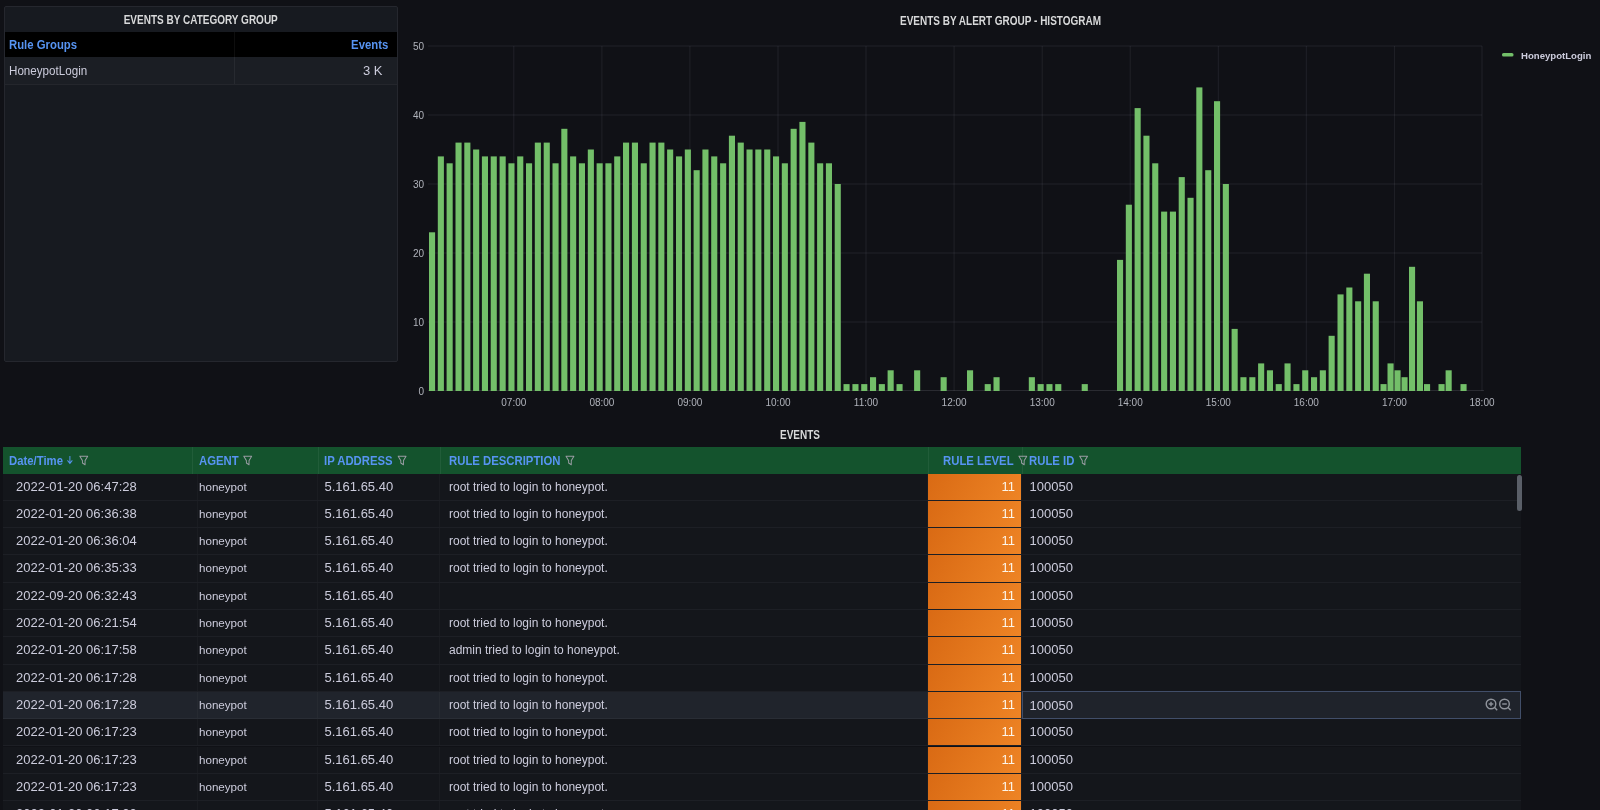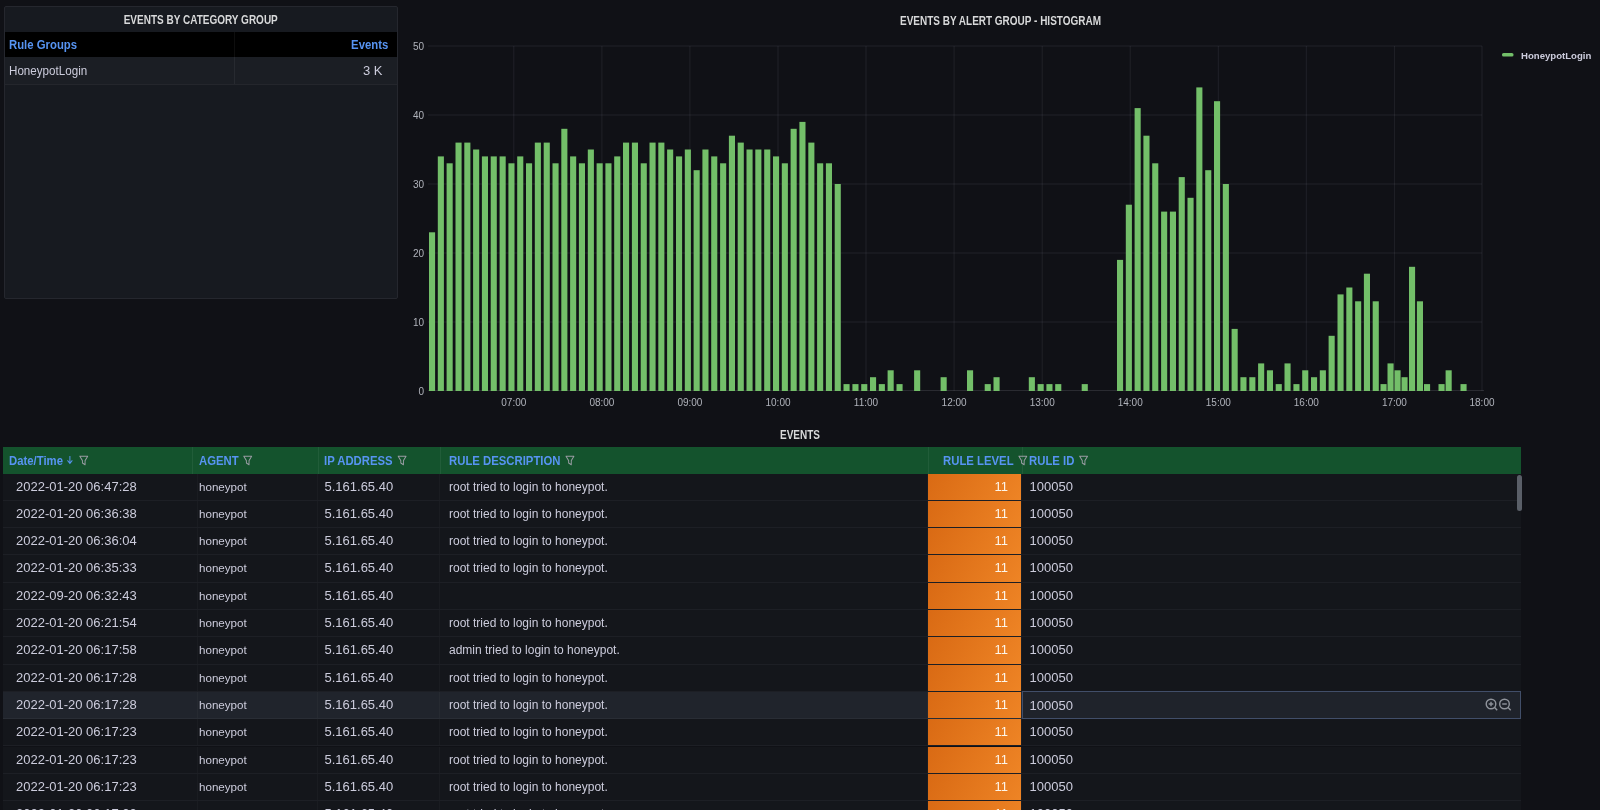--- a/index.html
+++ b/index.html
@@ -1,19 +1,19 @@
 <!DOCTYPE html>
 <html><head><meta charset="utf-8">
 <style>
 * { margin:0; padding:0; box-sizing:border-box; }
 html,body { width:1600px; height:810px; background:#101116; overflow:hidden;
   font-family:"Liberation Sans",sans-serif; }
 
 
-#p1 { position:absolute; left:4px; top:6px; width:393.5px; height:293px;
+#p1 { position:absolute; left:4px; top:6px; width:393.5px; height:356px;
   background:#171A20; border:1px solid #25272E; border-radius:2px; }
 #p1 .ptitle { position:absolute; top:0; left:0; right:0; height:26px; line-height:26px;
   text-align:center; font-size:12.5px; font-weight:bold; color:#D8D9DA; transform:scaleX(0.8); transform-origin:50% 50%; }
 #p1 .thead { position:absolute; top:25px; left:0; right:0; height:25px; background:#000000; }
 #p1 .trow1 { position:absolute; top:50px; left:0; right:0; height:28px; background:#1B1E24;
   border-bottom:1px solid #24262C; }
 #p1 .cdiv { position:absolute; left:228.5px; top:0; bottom:0; width:1px; background:rgba(255,255,255,0.055); }
 #p1 .hl { position:absolute; left:3.5px; top:0; line-height:25px; font-size:13.5px; font-weight:bold; color:#5794F2; transform:scaleX(0.84); transform-origin:0 50%; }
 #p1 .hr { position:absolute; right:8.5px; top:0; line-height:25px; font-size:13.5px; font-weight:bold; color:#5794F2; transform:scaleX(0.84); transform-origin:100% 50%; }
 #p1 .dl { position:absolute; left:3.5px; top:0; line-height:28px; font-size:12.5px; color:#CCCCDC; transform:scaleX(0.93); transform-origin:0 50%; }
@@ -38,21 +38,21 @@
 .trow.hl { background:#20242C; }
 .trow .c { position:absolute; top:0; height:100%; line-height:26.5px; font-size:13px;
   color:#CCCCDC; white-space:nowrap; overflow:hidden; border-right:1px solid rgba(255,255,255,0.028); }
 .c1 { left:6px; width:189px; padding-left:7px; }
 .c2 { left:189px; width:125.5px; padding-left:7px; font-size:11.6px !important; }
 .c3 { left:314.5px; width:122.5px; padding-left:7px; }
 .c4 { left:437px; width:488px; padding-left:9px; font-size:12px !important; }
 .c5 { left:925px; width:94px; }
 .c6 { left:1019px; width:498.5px; padding-left:7.5px; border-right:none !important; }
 .lvl { position:absolute; left:0; top:0; right:0; bottom:0; background:linear-gradient(120deg,#D96A14,#EE8425);
-  text-align:right; padding-right:13px; color:#FCF5EA; }
+  text-align:right; padding-right:6px; color:#FCF5EA; }
 .trow.hl .c6 { border:1px solid #414E69 !important; background:#1F232B; margin-top:-1px; height:28.3px;
   line-height:27.5px; padding-left:6.5px; }
 .inspectbox { position:absolute; right:8px; top:0; height:100%; display:flex; align-items:center; }
 #scrollthumb { position:absolute; left:1516.5px; top:475px; width:5.5px; height:36px;
   background:#5A5F68; border-radius:3px; }
 </style></head>
 <body>
 
 <div id="p1">
   <div class="ptitle">EVENTS BY CATEGORY GROUP</div>

